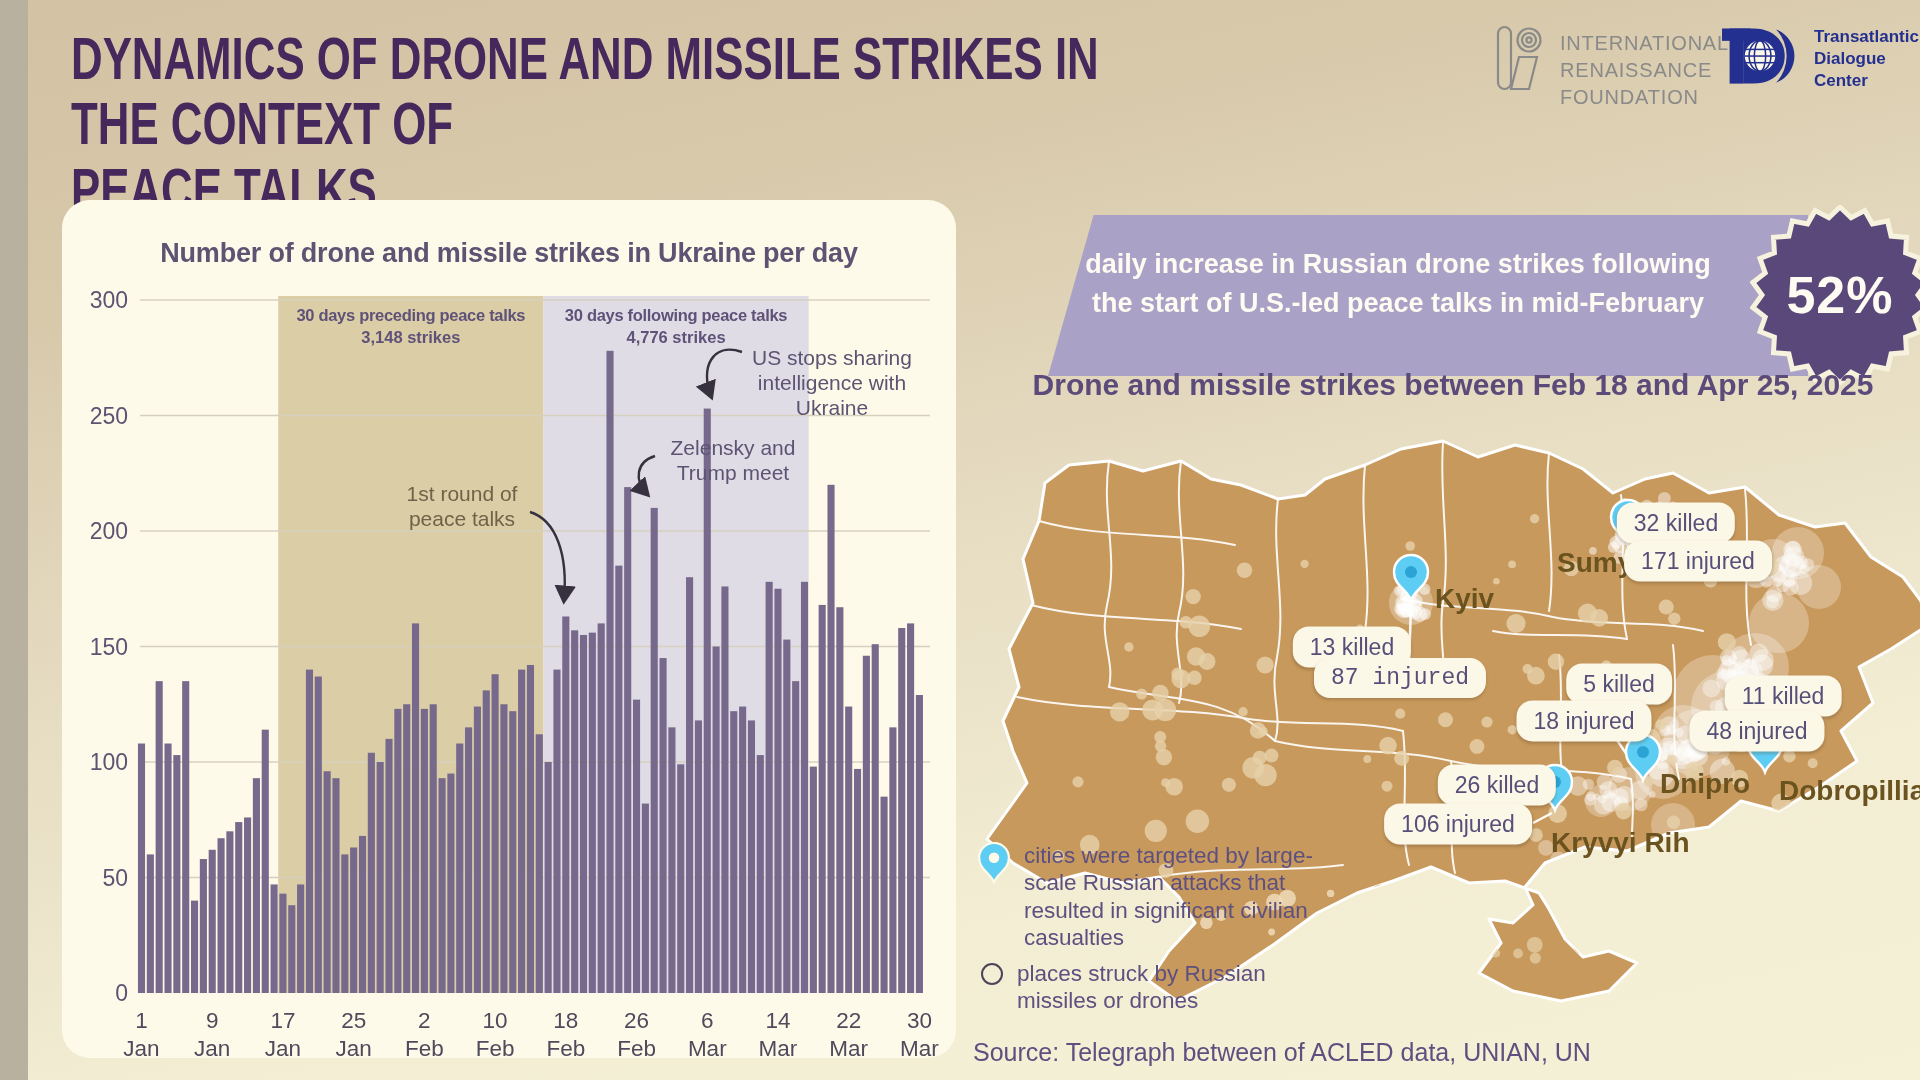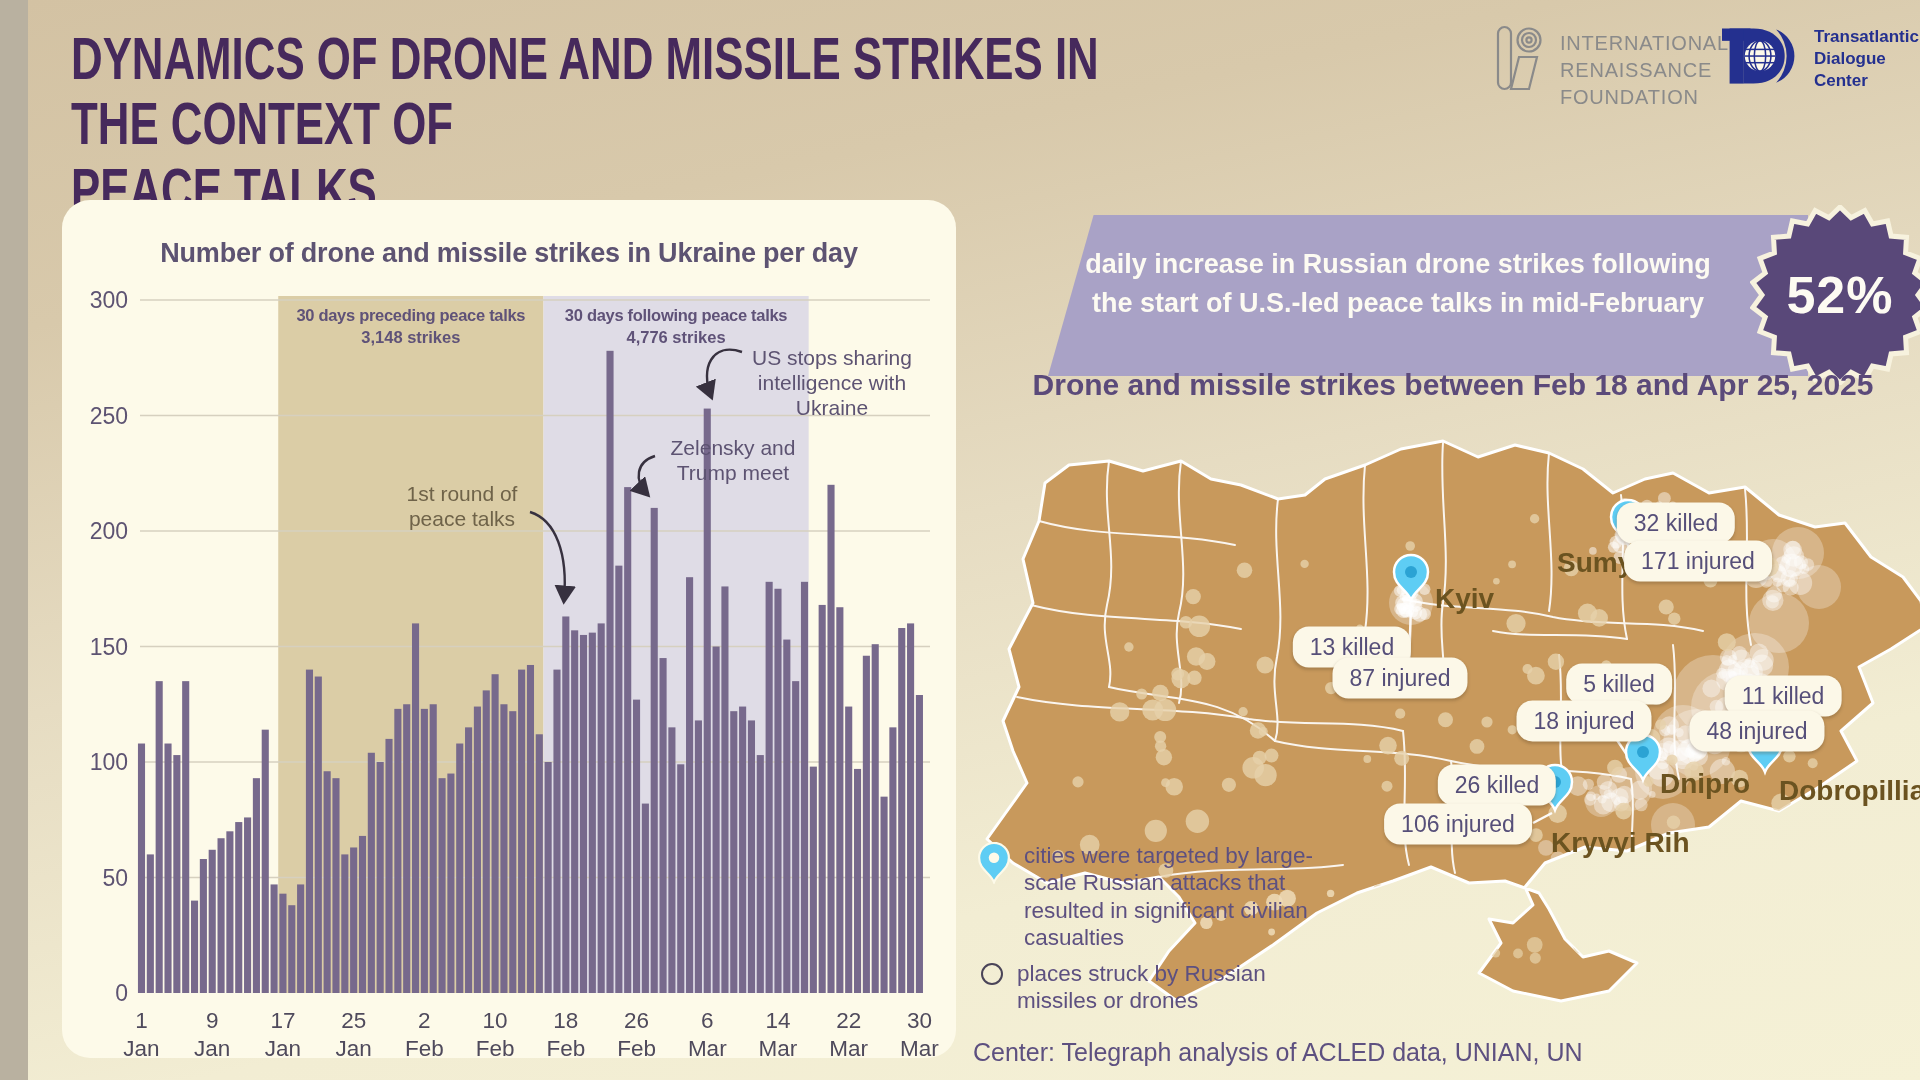--- a/index.html
+++ b/index.html
@@ -656,21 +656,21 @@
           </g>
           <line x1="785" y1="308" x2="791" y2="330" stroke="#ffffff" stroke-width="2.5" opacity=".95"></line>
           <g transform="translate(792,337)">
             <path d="M0,0C-4,-11 -17,-14 -17,-28a17,17 0 1 1 34,0C17,-14 4,-11 0,0Z" fill="#5ecdf4" stroke="#ffffff" stroke-width="2.5"></path>
             <circle cx="0" cy="-28" r="6" fill="#2ba3d4"></circle>
           </g>
         </g>
       </svg>
       <div class="city-label" style="left: 462px; top: 148px;">Kyiv</div>
       <div class="pill" style="left: 379px; top: 212px;">13 killed</div>
-      <div class="pill" style="left: 427px; top: 243px;">87 injured</div>
+      <div class="pill" style="left: 427px; top: 243px; font-family: Liberation Mono, monospace;">87 injured</div>
       <div class="city-label" style="left: 584px; top: 112px;">Sumy</div>
       <div class="pill" style="left: 703px; top: 88px; text-align: center;">32 killed</div>
       <div class="pill" style="left: 725px; top: 126px;">171 injured</div>
       <div class="city-label" style="left: 687px; top: 333px;">Dnipro</div>
       <div class="pill" style="left: 646px; top: 249px;">5 killed</div>
       <div class="pill" style="left: 611px; top: 286px;">18 injured</div>
       <div class="city-label" style="left: 578px; top: 392px;">Kryvyi Rih</div>
       <div class="pill" style="left: 524px; top: 350px;">26 killed</div>
       <div class="pill" style="left: 485px; top: 389px;">106 injured</div>
       <div class="city-label" style="left: 806px; top: 340px;">Dobropillia</div>
@@ -685,14 +685,14 @@
         <circle cx="0" cy="-28" r="6" fill="#fdfae9"></circle>
       </svg>
     </span>
     <div class="legend-text">cities were targeted by large-scale Russian attacks that resulted in significant civilian casualties</div>
   </div>
   <div class="legend-item" style="left:953px;top:960px;">
     <span class="legend-circle"></span>
     <div class="legend-text">places struck by Russian missiles or drones</div>
   </div>
 
-  <div class="source-line">Center: Telegraph analysis of ACLED data, UNIAN, UN</div>
+  <div class="source-line">Source: Telegraph between of ACLED data, UNIAN, UN</div>
 </div>
 
 </body></html>

